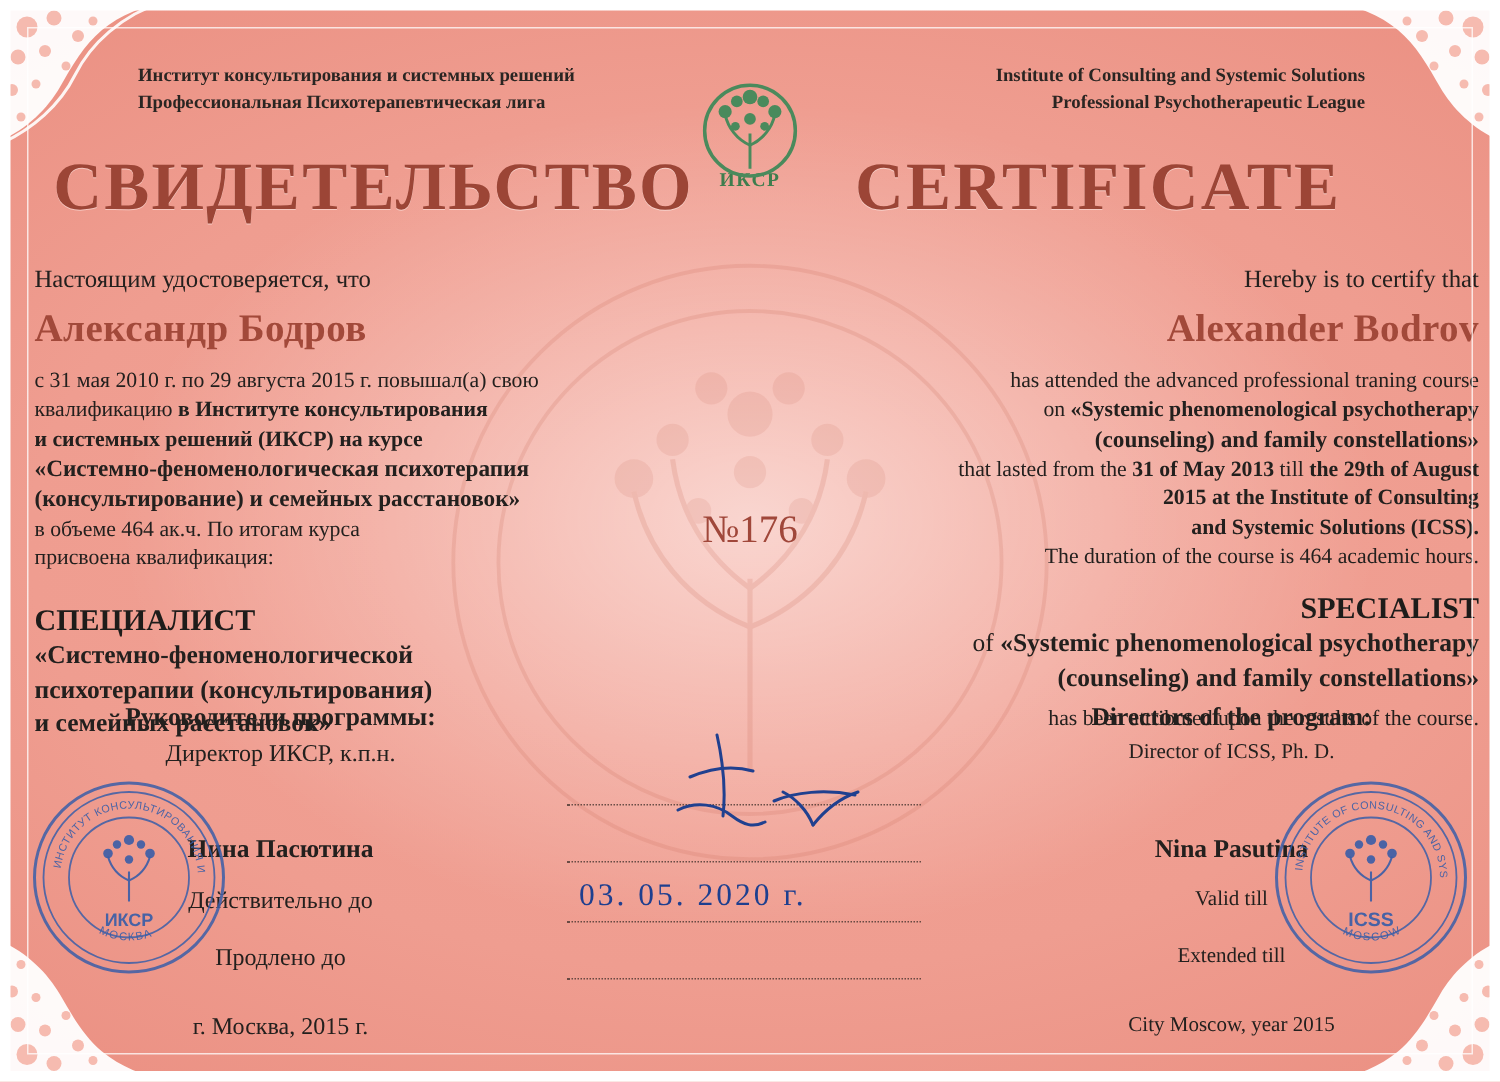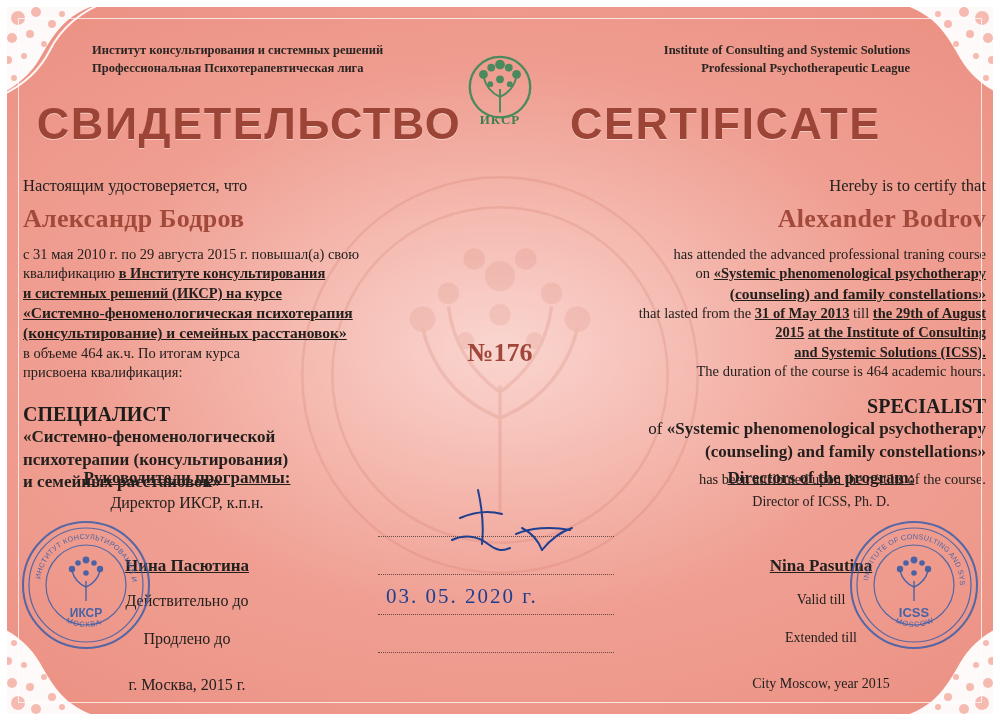--- a/index.html
+++ b/index.html
@@ -84,21 +84,21 @@
     left: 50%; top: 112px;
     transform: translateX(-50%);
     font-size: 13px; font-weight: bold;
     color: #3f7d4e;
     letter-spacing: 1px;
     white-space: nowrap;
   }
 
   .title {
     position: absolute; top: 98px;
-    font-family: Liberation Sans, sans-serif;
+    font-family: Liberation Serif, serif;
     font-weight: bold;
     font-size: 45px;
     color: #9c4536;
     letter-spacing: 1.5px;
     text-shadow: 0 1px 0 rgba(255,255,255,0.45);
   }
   .title-ru { left: 34px; width: 430px; text-align: center; }
   .title-en { right: 30px; width: 400px; }
 
   .col {
@@ -106,38 +106,38 @@
     top: 175px;
     color: #23201e;
   }
   .col-ru { left: 23px; width: 452px; text-align: left; }
   .col-en { right: 14px; width: 452px; text-align: right; }
 
   .line { line-height: 1.33; }
   .s14 { font-size: 14.5px; }
   .s15 { font-size: 15.5px; }
   .s16 { font-size: 16.5px; }
-  .b { font-weight: bold; text-decoration: underline; }
+  .b { font-weight: bold; }
   .name {
     font-size: 26px; font-weight: bold;
     color: #a2493a;
     margin: 7px 0 11px;
     letter-spacing: 0.3px;
   }
   .qual {
     font-size: 20px; font-weight: bold; color: #1e1c1a;
     margin-top: 4px;
   }
   .qual-sub { font-size: 17px; font-weight: bold; line-height: 1.35; }
 
   .certno {
     position: absolute;
     left: 50%; top: 338px;
     transform: translateX(-50%);
-    font-size: 26px; font-weight: bold;
+    font-size: 26px; font-weight: normal;
     color: #a0473a;
     white-space: nowrap;
     z-index: 4;
     text-align: center;
   }
 
   
   .sig-wrap { position: absolute; left: 0; top: 468px; width: 100%; height: 230px; }
   .sig-row {
     position: absolute; width: 100%; height: 34px;

